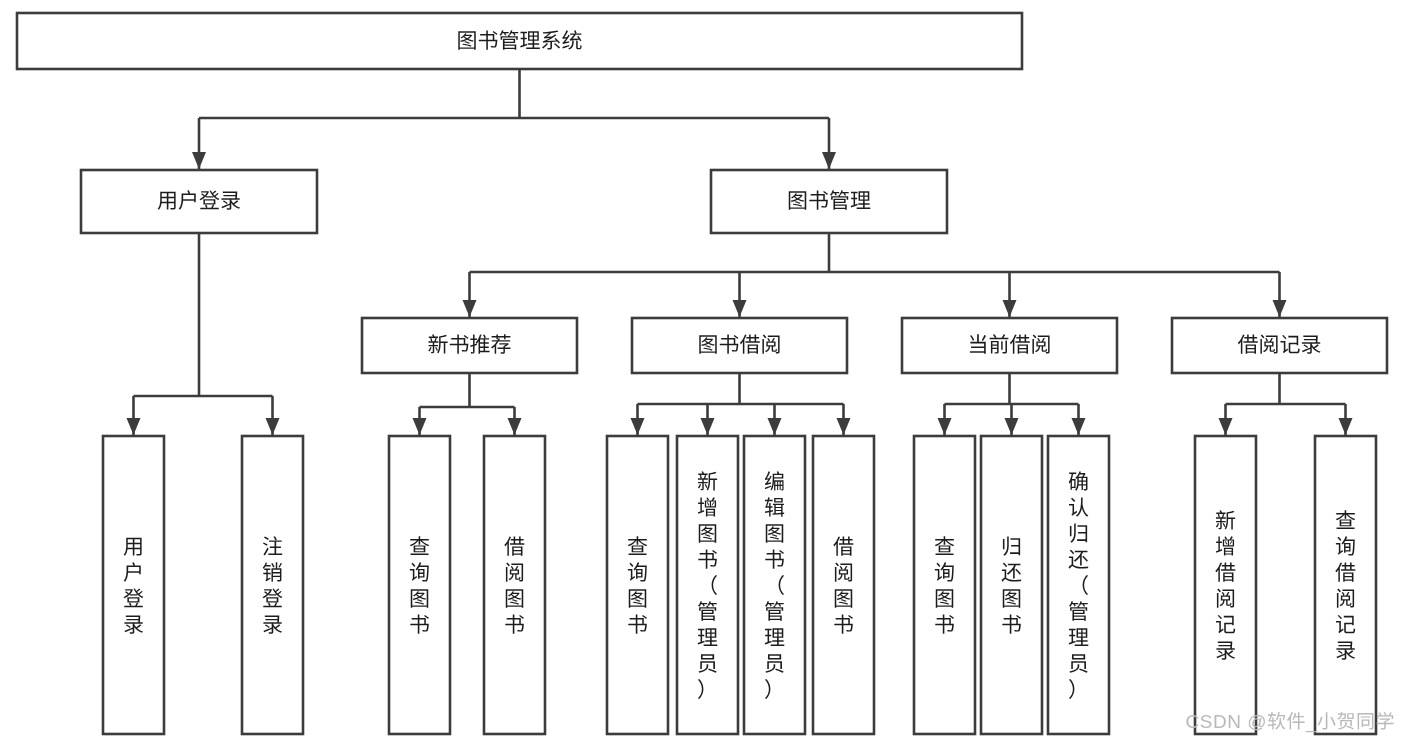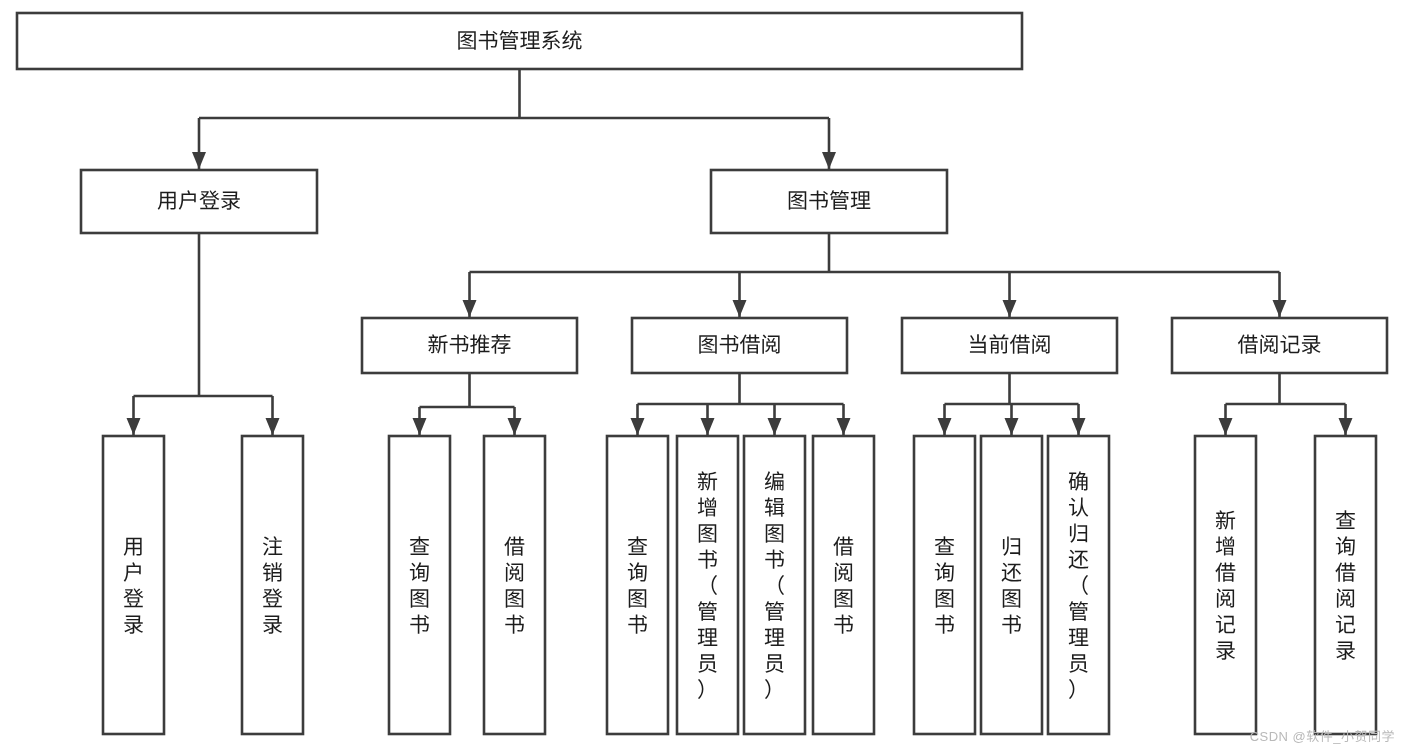--- a/index.html
+++ b/index.html
@@ -52,23 +52,23 @@
   }
   .node-label-v {
     font-family: "Liberation Sans", "DejaVu Sans", sans-serif;
     font-size: 21px;
     fill: #1c1c1c;
     text-anchor: middle;
   }
   .watermark {
     position: absolute;
     right: 10px;
-    bottom: 2px;
-    font-family: "Liberation Sans", "DejaVu Sans", sans-serif;
-    font-size: 13px;
+    bottom: 14px;
+    font-family: "Liberation Sans", "DejaVu Sans", sans-serif;
+    font-size: 19px;
     color: #b9b9b9;
     letter-spacing: 0.5px;
     white-space: nowrap;
     user-select: none;
     margin-top: 24px;
   }
 </style>
 </head>
 <body>
 

